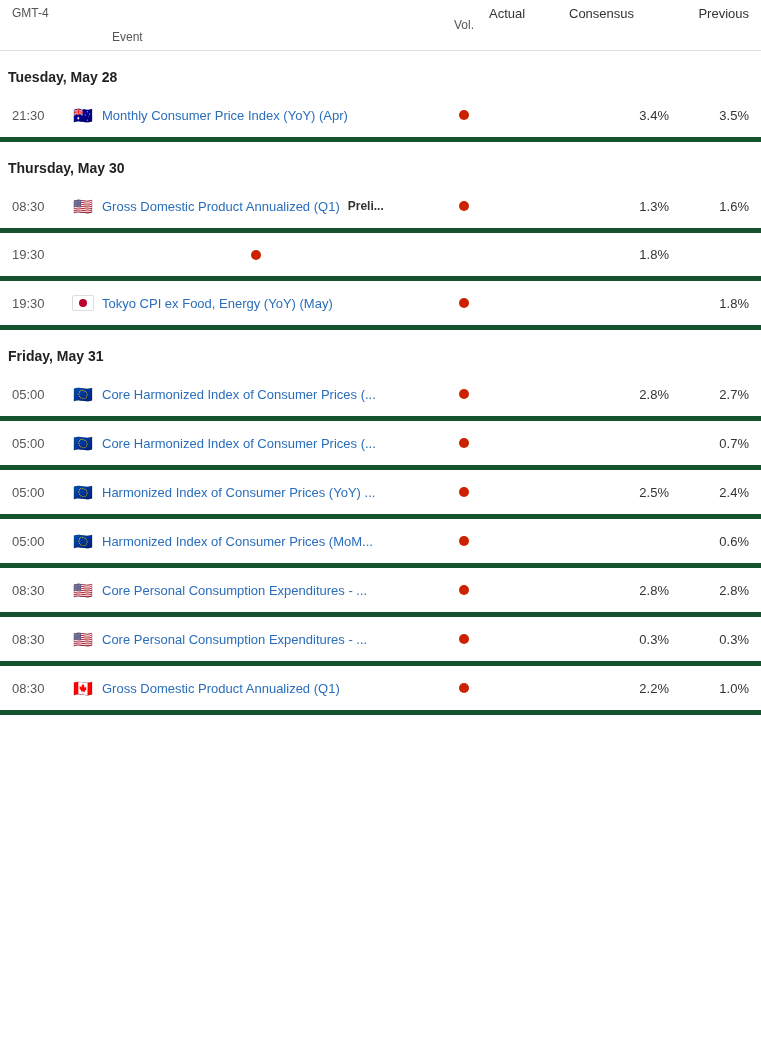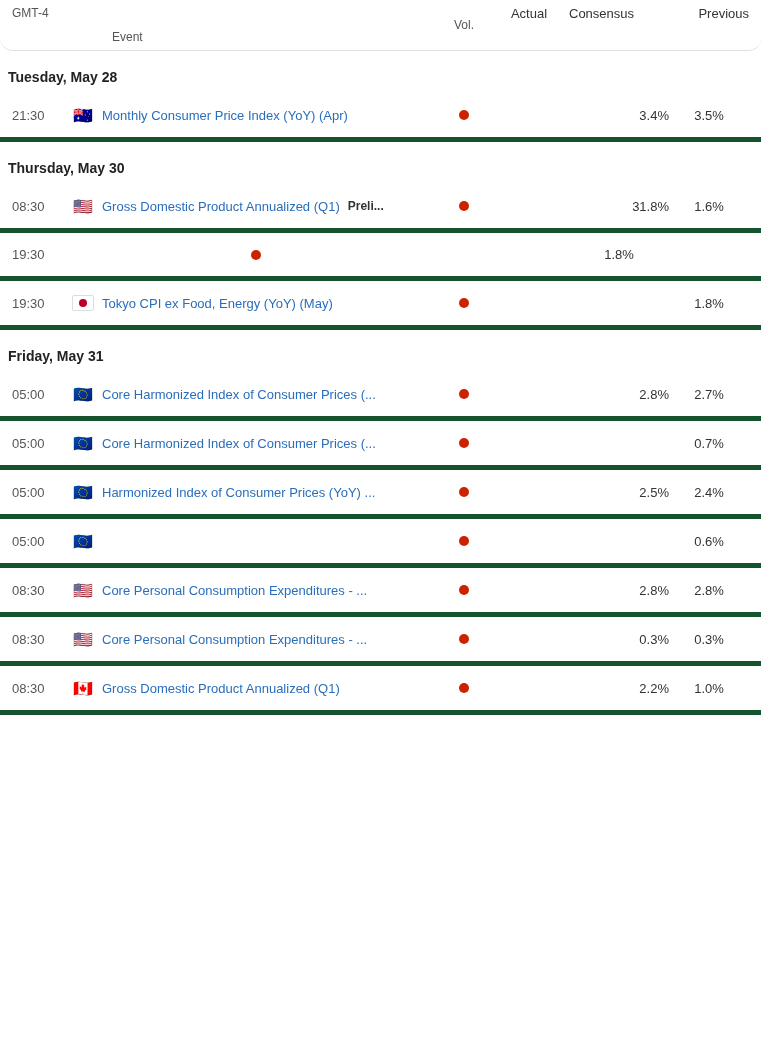--- a/index.html
+++ b/index.html
@@ -11,25 +11,24 @@
       width: 761px;
     }
     .header-row {
       display: grid;
       grid-template-columns: 60px 1fr 50px 80px 100px 80px;
       padding: 6px 12px;
       border-bottom: 1px solid #e0e0e0;
       color: #555;
       font-size: 12px;
       font-weight: 500;
-      border-radius: 13px;
     }
     .header-row .col-event { padding-left: 40px; margin-top: 24px; }
     .header-row .col-vol { text-align: center; }
-    .header-row .col-actual { text-align: center; }
+    .header-row .col-actual { text-align: left; }
     .header-row .col-consensus { text-align: left; }
     .header-row .col-previous { text-align: right; }
 
     .date-section {
       padding: 18px 12px 8px 8px;
       font-size: 14px;
       font-weight: 600;
       color: #222;
     }
 
@@ -96,21 +95,21 @@
       font-size: 13px;
     }
 
     .col-consensus {
       text-align: right;
       color: #333;
       font-size: 13px;
     }
 
     .col-previous {
-      text-align: center;
+      text-align: right;
       color: #333;
       font-size: 13px;
     }
     .flag-jp {
       width: 22px;
       height: 16px;
       background: #fff;
       border: 1px solid #ddd;
       border-radius: 2px;
       display: flex;
@@ -156,21 +155,21 @@
       <span class="col-time">08:30</span>
       <div class="col-event-content">
         <span class="flag">🇺🇸</span>
         <span class="event-name">Gross Domestic Product Annualized (Q1)</span>
         <span class="event-badge">Preli...</span>
       </div>
       <div class="col-vol">
         <span class="vol-dot"></span>
       </div>
       <span class="col-actual"></span>
-      <span class="col-consensus">31.8%</span>
+      <span class="col-consensus">1.3%</span>
       <span class="col-previous">1.6%</span>
     </div>
     <div class="event-row">
       <span class="col-time">19:30</span>
       <div class="col-vol">
         <span class="vol-dot"></span>
       </div>
       <span class="col-actual"></span>
       <span class="col-consensus"></span>
       <span class="col-previous">1.8%</span>
@@ -227,20 +226,21 @@
         <span class="vol-dot"></span>
       </div>
       <span class="col-actual"></span>
       <span class="col-consensus">2.5%</span>
       <span class="col-previous">2.4%</span>
     </div>
     <div class="event-row">
       <span class="col-time">05:00</span>
       <div class="col-event-content">
         <span class="flag">🇪🇺</span>
+        <span class="event-name">Harmonized Index of Consumer Prices (MoM...</span>
       </div>
       <div class="col-vol">
         <span class="vol-dot"></span>
       </div>
       <span class="col-actual"></span>
       <span class="col-consensus"></span>
       <span class="col-previous">0.6%</span>
     </div>
     <div class="event-row">
       <span class="col-time">08:30</span>

